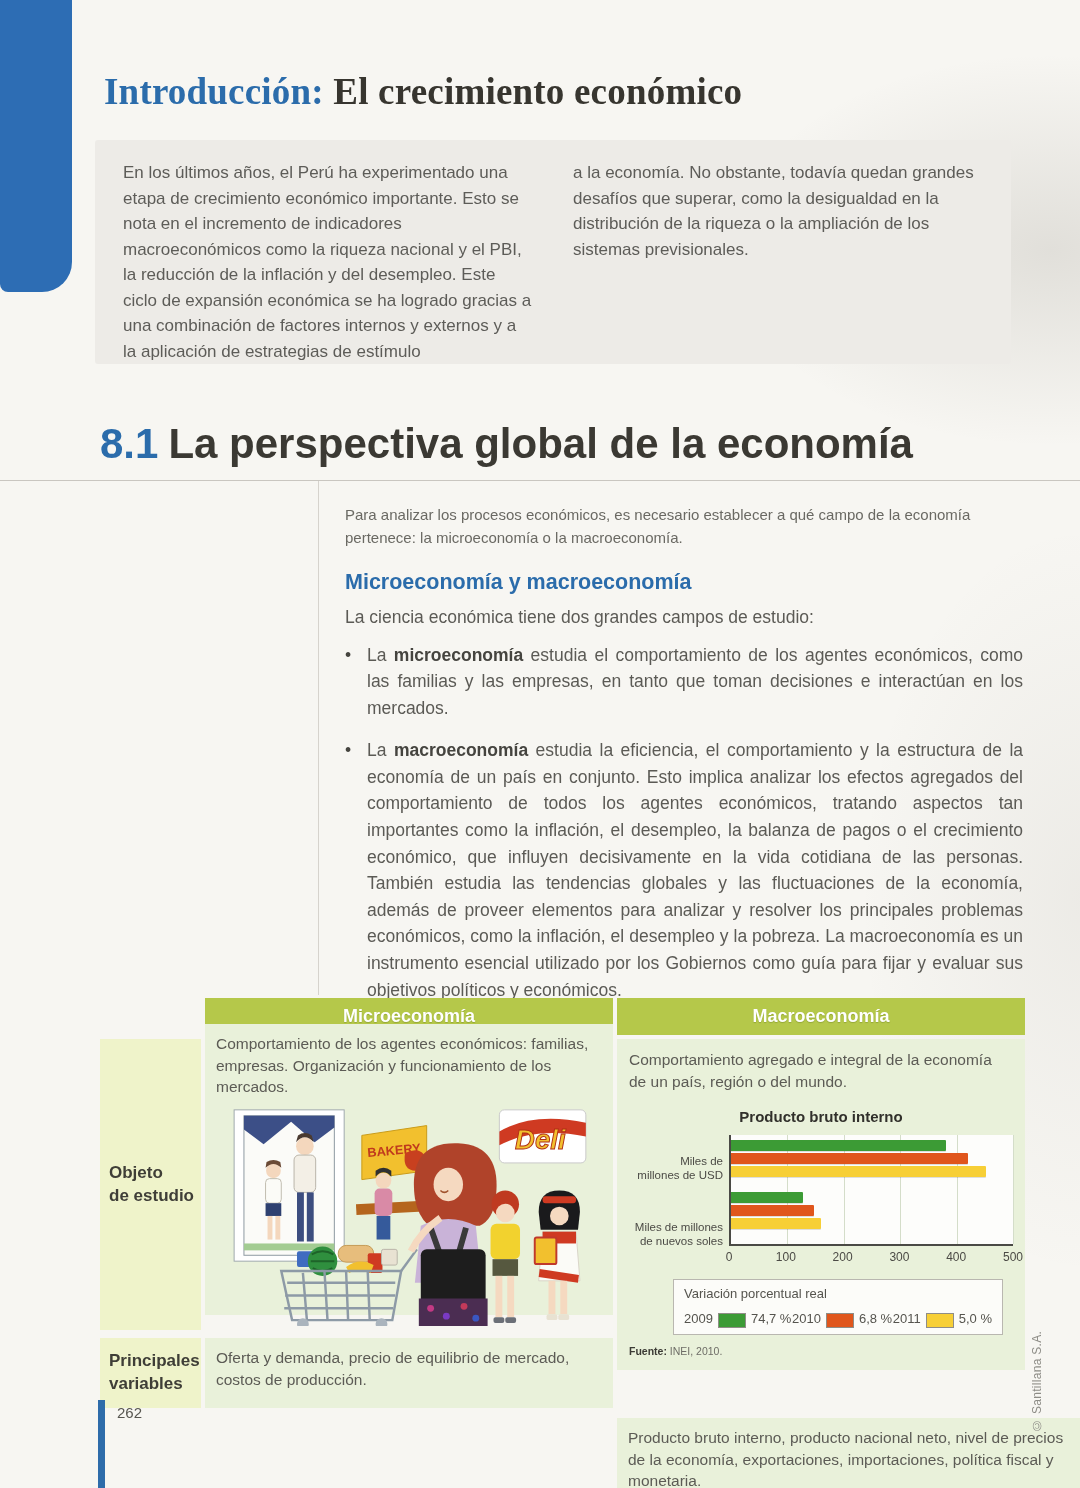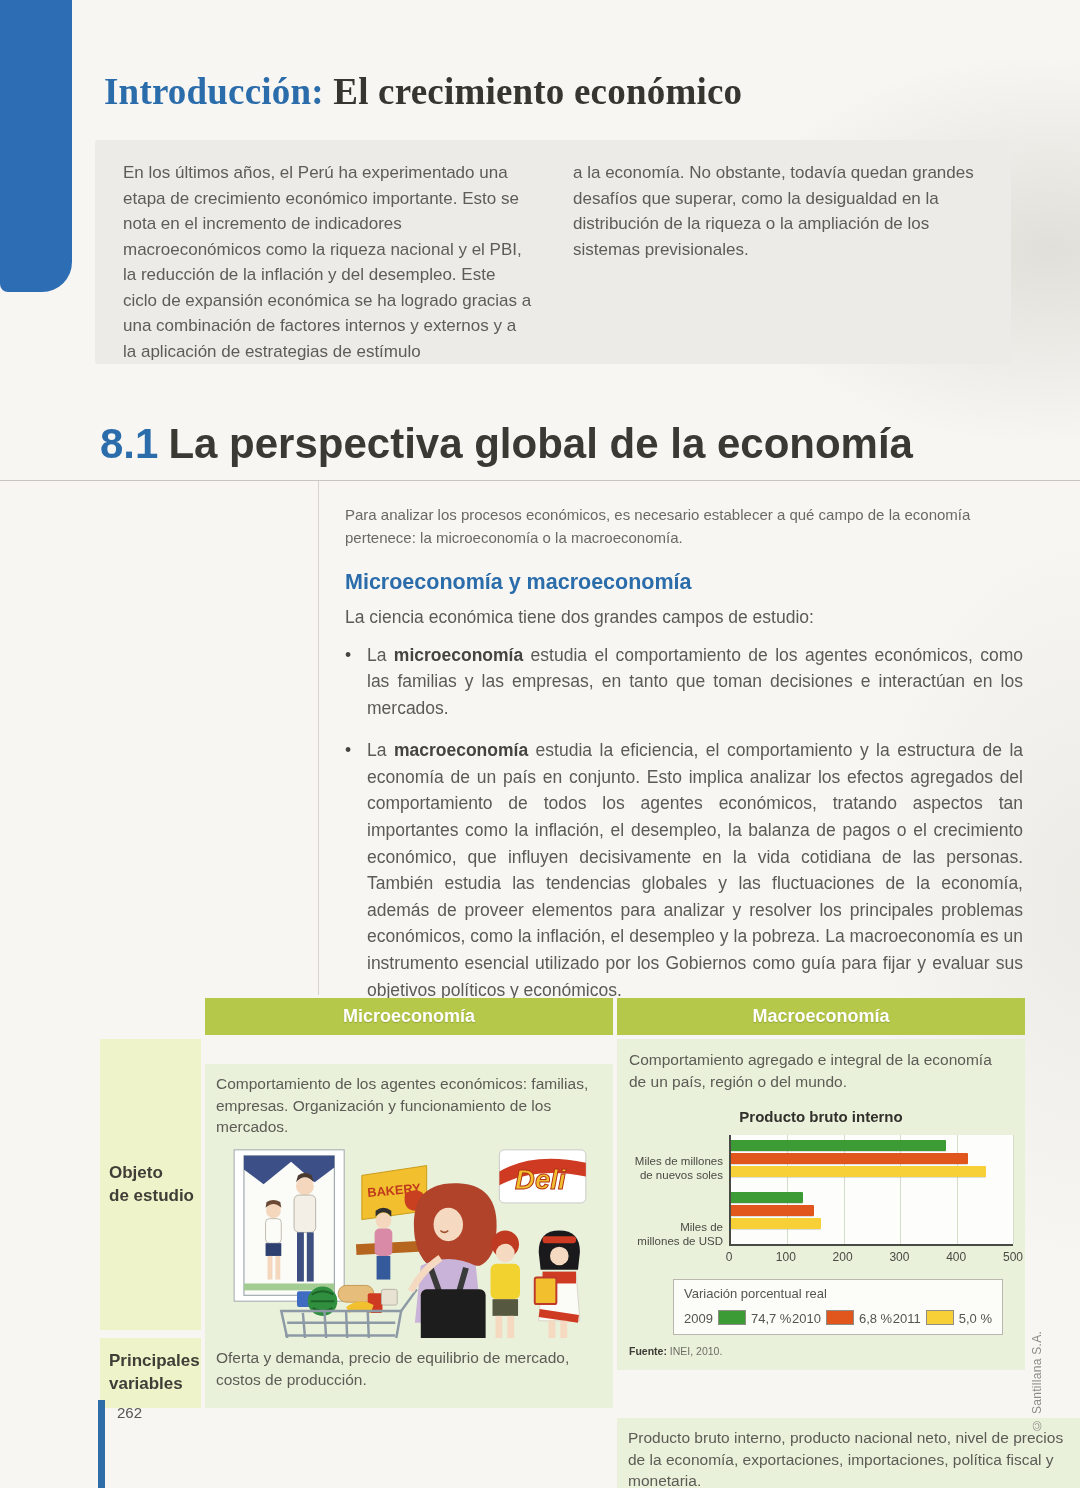--- a/index.html
+++ b/index.html
@@ -53,21 +53,21 @@
   .cell{box-sizing:border-box;}
   .th{top:998px;height:37px;background:#b5c84a;color:#ffffff;font-size:18px;font-weight:bold;
       display:flex;align-items:center;justify-content:center;text-shadow:0 1px 1px rgba(90,110,20,.35);}
   .th-micro{left:205px;width:408px;}
   .th-macro{left:617px;width:408px;}
   .label-cell{left:100px;width:101px;background:#eff3ca;display:flex;align-items:center;
       font-size:17px;font-weight:bold;color:#3f3e37;line-height:1.35;padding-left:9px;}
   .lc1{top:1039px;height:291px;}
   .lc2{top:1338px;height:70px;}
   .content-cell{background:#e9f1da;padding:9px 11px;font-size:15.5px;line-height:1.4;color:#5c5b55;}
-  .mc1{left:205px;top:1064px;width:408px;height:291px;}
+  .mc1{left:205px;top:1024px;width:408px;height:291px;}
   .ma1{left:617px;top:1039px;width:408px;height:331px;padding:10px 12px 6px 12px;}
   .mc2{left:205px;top:1338px;width:408px;height:70px;}
   .ma2{left:617px;top:1418px;width:472px;height:70px;}
 
   
   .illus{margin-top:4px;width:386px;height:224px;display:block;}
 
   
   .chart-title{text-align:center;font-size:15px;font-weight:bold;color:#31302b;margin:14px 0 8px 0;}
   .chart-body{display:flex;align-items:stretch;}
@@ -80,21 +80,21 @@
   .gridline{position:absolute;top:0;bottom:0;width:1px;background:#d4ddc9;z-index:0;}
   .bar-grp{display:flex;flex-direction:column;gap:2px;position:relative;z-index:1;margin-bottom:15px;}
   .bar-grp:last-child{margin-bottom:0;}
   .bar{height:11px;border-radius:0 1px 1px 0;box-shadow:0 1px 0 rgba(0,0,0,.12);}
   .ticks{position:relative;height:18px;margin-top:3px;}
   .tick{position:absolute;transform:translateX(-50%);font-size:12px;color:#4b4a45;}
   .legend{margin:12px 0 0 44px;width:330px;border:1px solid #b9b7b0;background:#fcfcf9;
       padding:5px 10px 6px 10px;box-sizing:border-box;font-size:13px;color:#55544e;}
   .legend-title{margin-bottom:6px;}
   .legend-row{display:flex;justify-content:space-between;align-items:center;}
-  .legend-item{display:flex;align-items:flex-start;gap:5px;}
+  .legend-item{display:flex;align-items:flex-end;gap:5px;}
   .swatch{display:inline-block;width:26px;height:13px;border:1px solid #8f8d86;}
   .fuente{margin-top:9px;font-size:10.5px;color:#6e6d66;}
   .fuente b{color:#3c3b35;}
 
   
   .pagenum-bar{left:98px;top:1400px;width:7px;height:88px;background:#2e6caa;}
   .pagenum{left:117px;top:1404px;font-size:15px;color:#575650;}
   .copyright{left:1030px;top:1282px;height:150px;writing-mode:vertical-rl;transform:rotate(180deg);
       font-size:12px;color:#8d8c86;letter-spacing:.3px;}
 </style>
@@ -233,24 +233,24 @@
     <rect x="346" y="216" width="11" height="6" rx="2" fill="#e8e2d2"></rect>
   </svg>
 </div>
 
 <div class="abs cell content-cell ma1">
   <div>Comportamiento agregado e integral de la economía de un país, región o del mundo.</div>
   <div>
     <div class="chart-title">Producto bruto interno</div>
     <div class="chart-body">
       <div class="cat-labels">
+          <div class="cat-label preline">Miles de
+millones de USD</div>
           <div class="cat-label preline">Miles de millones
 de nuevos soles</div>
-          <div class="cat-label preline">Miles de
-millones de USD</div>
         </div>
       <div class="plot-wrap">
         <div class="plot">
             <div class="gridline" style="left: 20%;"></div>
             <div class="gridline" style="left: 40%;"></div>
             <div class="gridline" style="left: 60%;"></div>
             <div class="gridline" style="left: 80%;"></div>
             <div class="gridline" style="left: 100%;"></div>
             <div class="bar-grp">
               <div class="bar" style="width: 76.4%; background: rgb(60, 155, 53);"></div>

